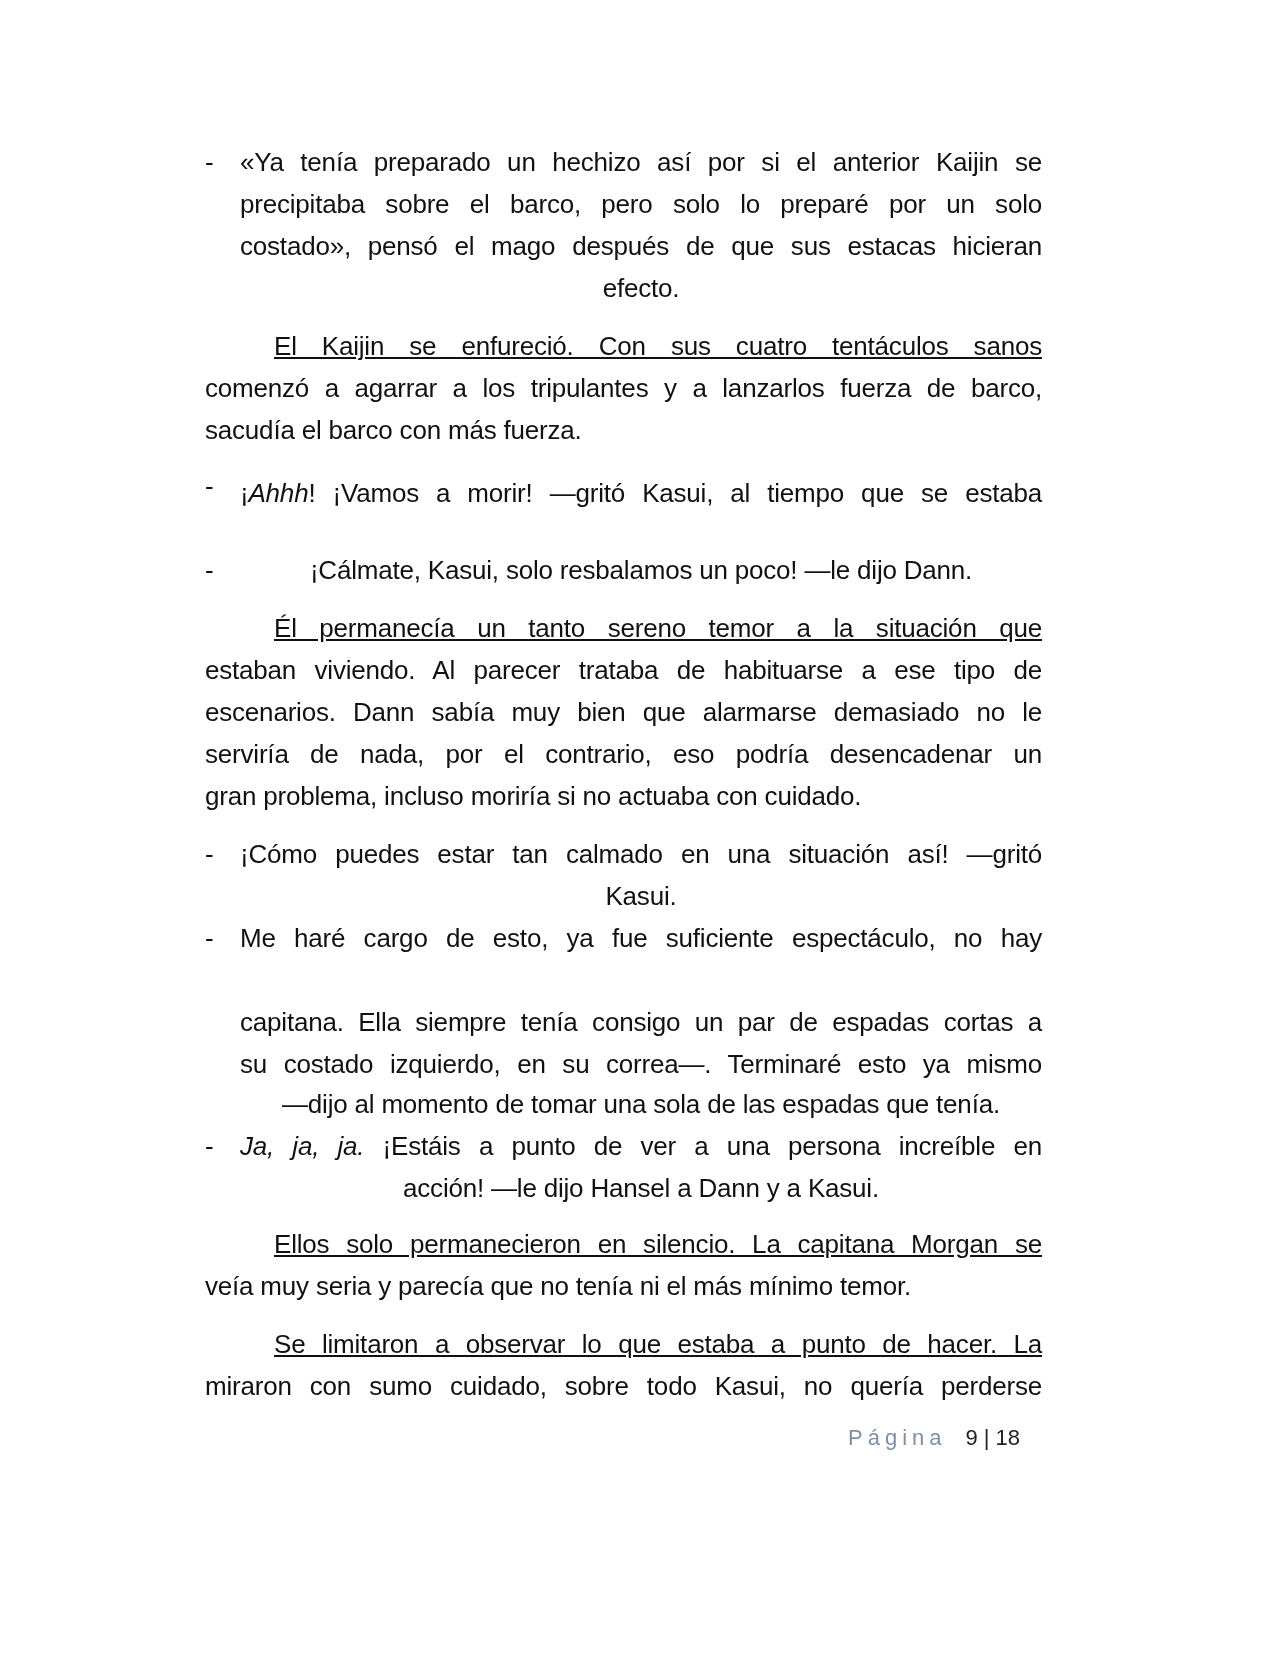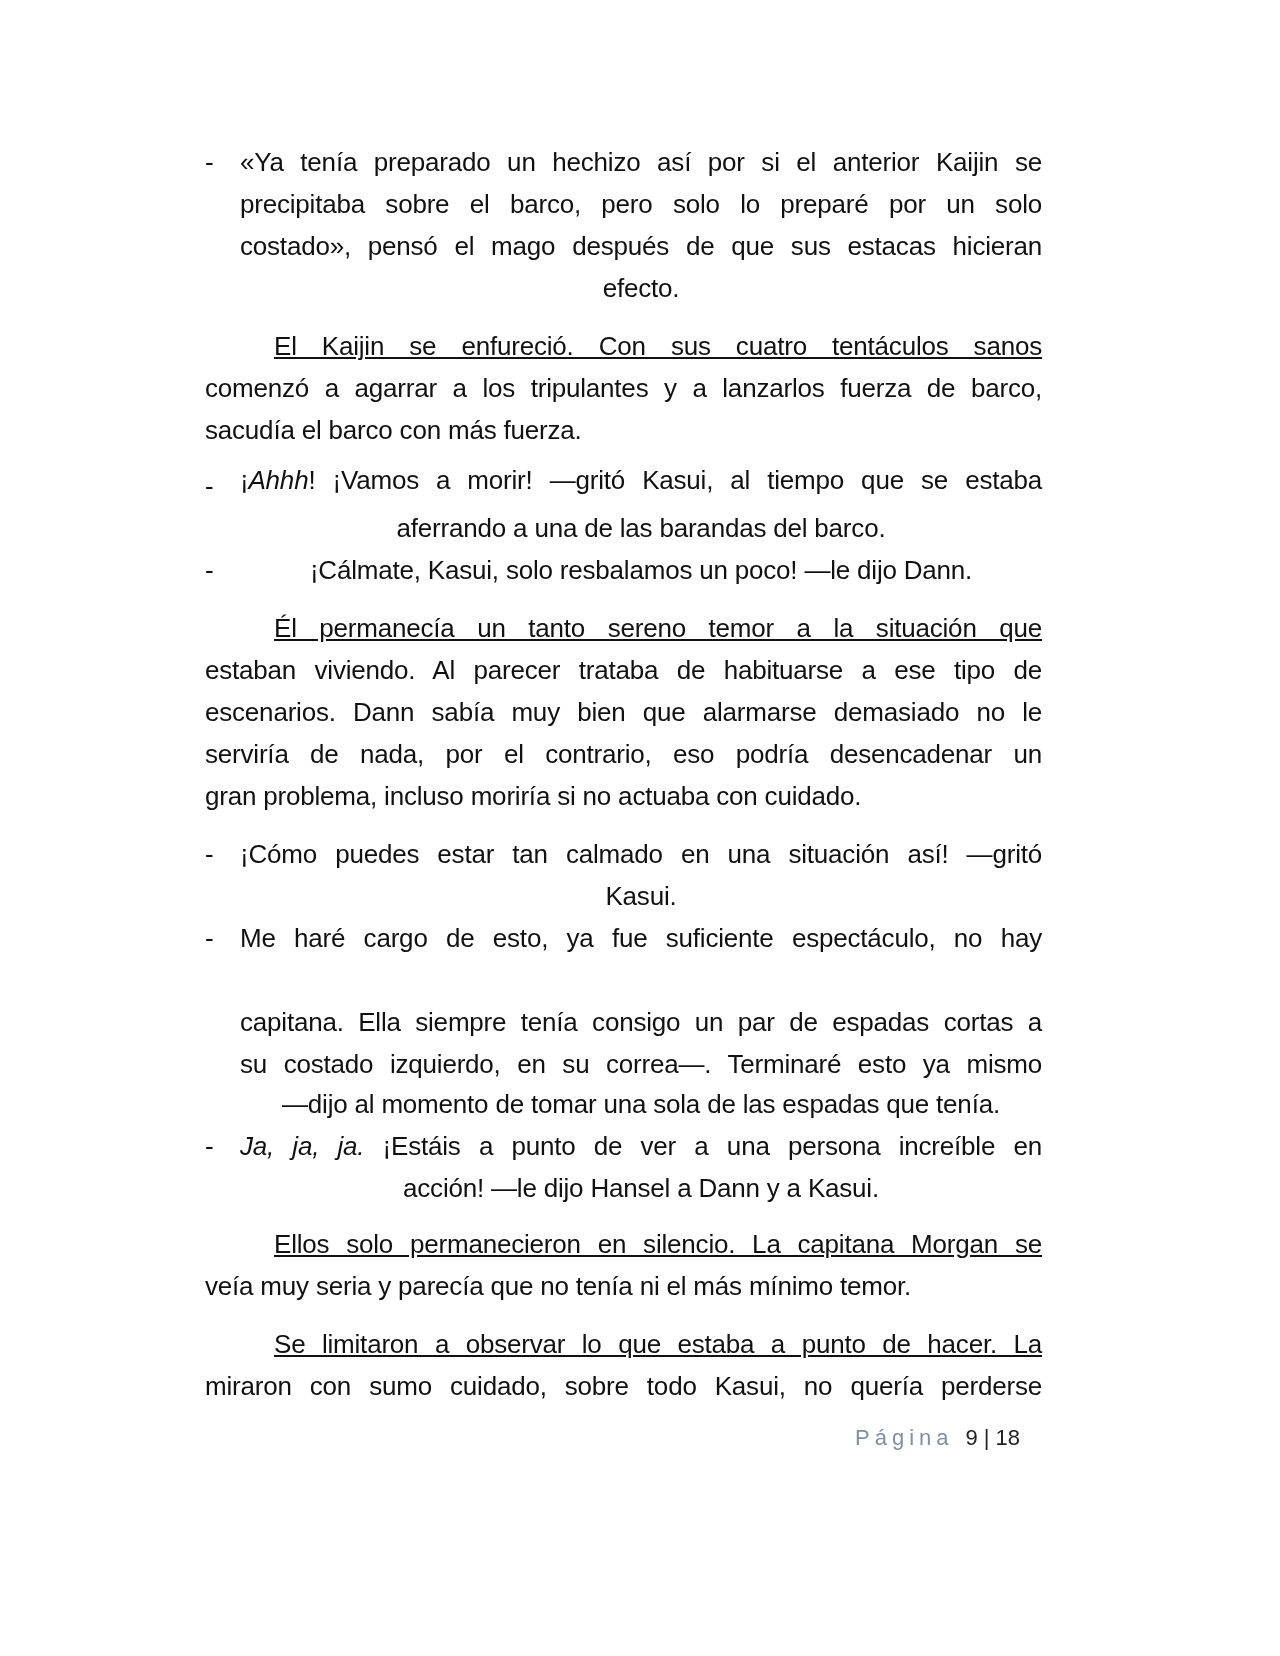--- a/index.html
+++ b/index.html
@@ -63,21 +63,21 @@
       width: 180px;
       height: 30px;
       font-size: 22px;
       line-height: 30px;
       text-align: right;
       white-space: nowrap;
     }
     .footer .label {
       color: #7f8fa6;
       letter-spacing: 5px;
-      margin-right: 12px;
+      margin-right: 19px;
     }
     .footer .num {
       color: #222222;
     }
     .footer .sep {
       color: #222222;
       margin: 0 6px;
     }
   </style>
 </head>
@@ -89,22 +89,21 @@
   <div class="line hang justify" style="top:142px">«Ya tenía preparado un hechizo así por si el anterior Kaijin se</div>
   <div class="line hang justify" style="top:184px">precipitaba sobre el barco, pero solo lo preparé por un solo</div>
   <div class="line hang justify" style="top:226px">costado», pensó el mago después de que sus estacas hicieran</div>
   <div class="line hang" style="top:268px">efecto.</div>
 
   <div class="line indent justify" style="top:326px">El Kaijin se enfureció. Con sus cuatro tentáculos sanos</div>
   <div class="line justify" style="top:368px">comenzó a agarrar a los tripulantes y a lanzarlos fuerza de barco,</div>
   <div class="line" style="top:410px">sacudía el barco con más fuerza.</div>
 
   <span class="dash" style="top:466px">-</span>
-  <div class="line hang justify" style="top:460px"><span>¡</span><span class="it">Ahhh</span><span>! ¡Vamos a morir! —gritó Kasui, al tiempo que se estaba</span></div>
-  <div class="line hang" style="top:508px">aferrando a una de las barandas del barco.</div>
+  <div class="line hang justify" style="top:473px"><span>¡</span><span class="it">Ahhh</span><span>! ¡Vamos a morir! —gritó Kasui, al tiempo que se estaba</span></div>
 
   <span class="dash" style="top:550px">-</span>
   <div class="line hang" style="top:550px">¡Cálmate, Kasui, solo resbalamos un poco! —le dijo Dann.</div>
 
   <div class="line indent justify" style="top:608px">Él permanecía un tanto sereno temor a la situación que</div>
   <div class="line justify" style="top:650px">estaban viviendo. Al parecer trataba de habituarse a ese tipo de</div>
   <div class="line justify" style="top:692px">escenarios. Dann sabía muy bien que alarmarse demasiado no le</div>
   <div class="line justify" style="top:734px">serviría de nada, por el contrario, eso podría desencadenar un</div>
   <div class="line" style="top:776px">gran problema, incluso moriría si no actuaba con cuidado.</div>
 

